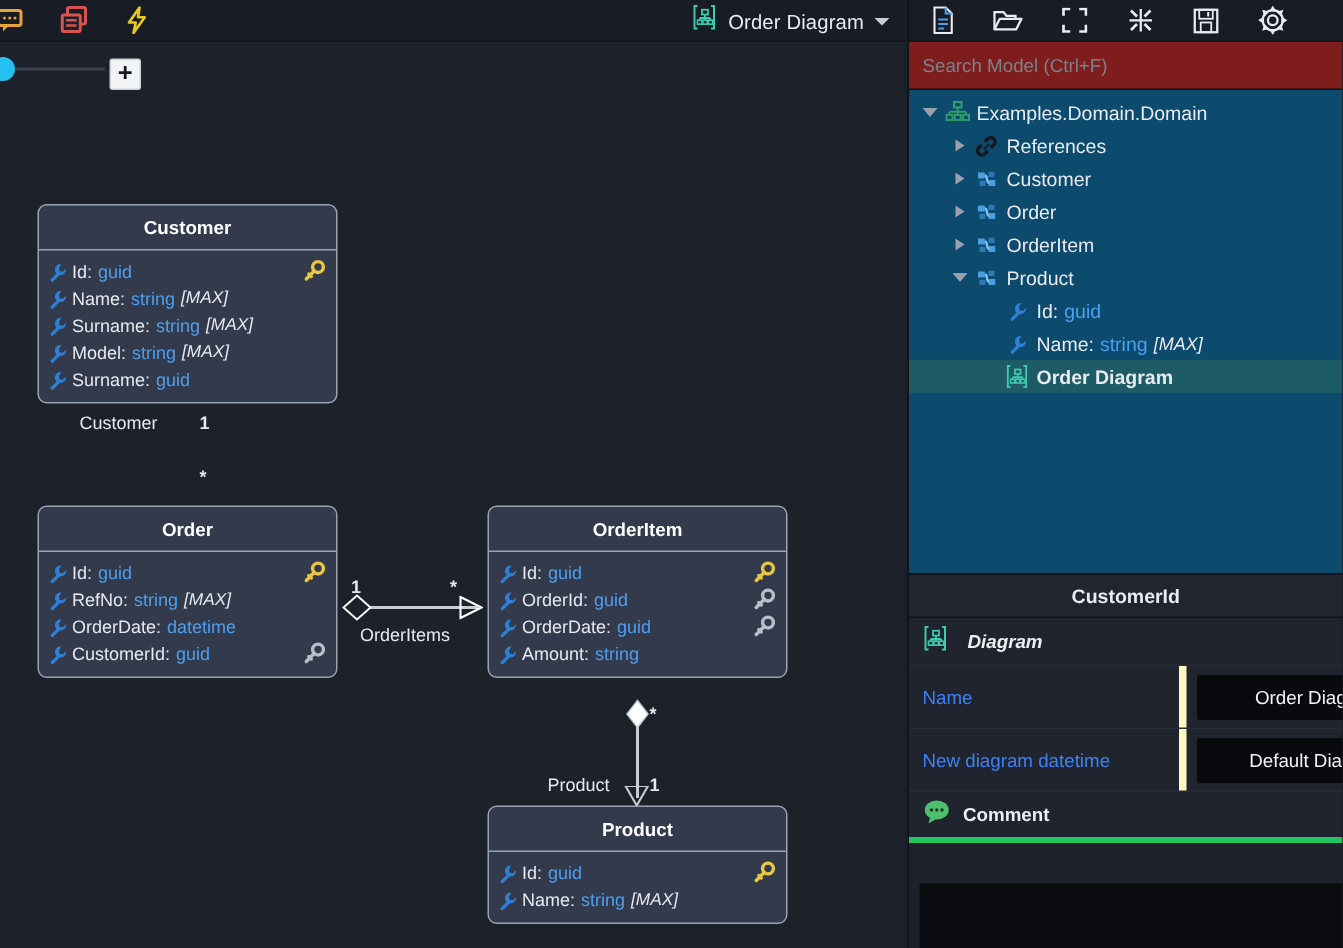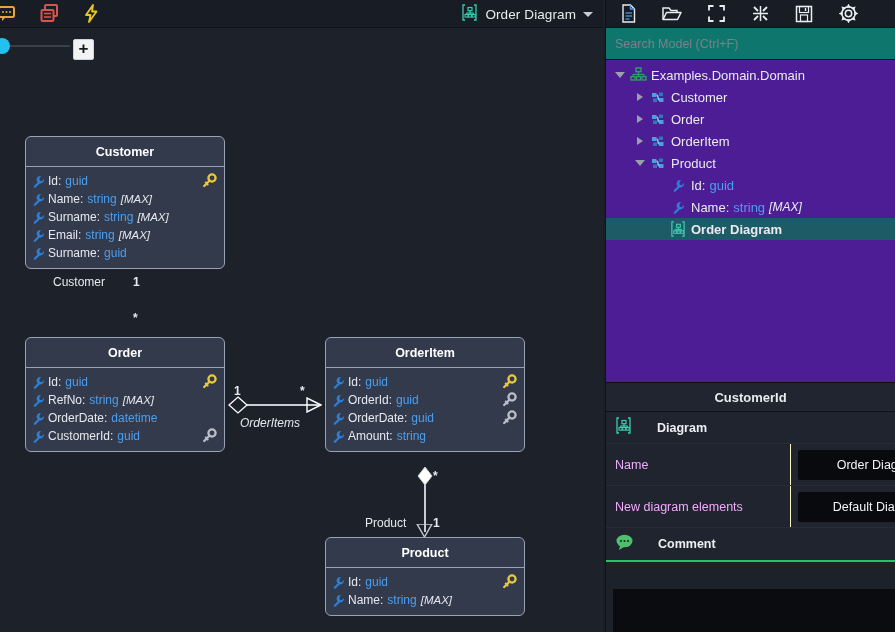--- a/index.html
+++ b/index.html
@@ -135,36 +135,36 @@
     display: flex; align-items: center;
     border-bottom: 1px solid #0f1218;
   }
   .mtb-icon {
     width: 44px; height: 28px;
     display: flex; align-items: center; justify-content: center;
     cursor: pointer;
   }
   #search-model {
     height: 32px;
-    background: #0f766e;
+    background: #7f1d1d;
     border-bottom: 1px solid #0e1117;
     display: flex; align-items: center;
     padding-left: 9px;
   }
   #search-model input {
     background: transparent; border: none; outline: none;
     color: #cfd3da; font-size: 12.5px;
     font-family: "Liberation Sans", sans-serif;
     width: 100%;
   }
   #search-model input::placeholder { color: #7b818d; }
 
   #model-tree {
     height: 322px;
-    background: #4c1d95;
+    background: #0c4a6e;
     padding-top: 4px;
     overflow: hidden;
   }
   .tree-row {
     height: 22px;
     display: flex; align-items: center;
     font-size: 13px;
     cursor: pointer;
     white-space: nowrap;
   }
@@ -196,55 +196,56 @@
     background: #20252f;
     border-top: 1px solid #0e1117;
     border-bottom: 1px solid #0e1117;
     display: flex; align-items: center; justify-content: center;
     color: #e9ebef; font-size: 13px; font-weight: bold;
   }
   #prop-type-row {
     height: 32px;
     background: #1f242e;
     display: flex; align-items: center;
-    padding-left: 9px; gap: 25px;
+    padding-left: 9px; gap: 13px;
     border-bottom: 1px solid #272c37;
+    font-style: italic;
   }
   #prop-type-row .lbl { color: #eceef2; font-size: 12.5px; font-weight: bold; }
   .prop-kv {
     height: 42px;
     display: flex; align-items: center;
     background: #1f242e;
     border-bottom: 1px solid #272c37;
     position: relative;
   }
   .prop-kv .k {
     width: 185px; padding-left: 9px;
-    color: #f0abfc; font-size: 12.5px;
-    border-right: 1px solid #fef9c3;
+    color: #3b82f6; font-size: 12.5px;
+    border-right: 5px solid #fef9c3;
     height: 100%; display: flex; align-items: center;
   }
   .prop-kv .v-wrap {
     position: absolute; left: 192px; top: 6px;
     height: 30px; width: 160px;
   }
   .prop-kv input {
     width: 100%; height: 100%;
     background: #080a0d; border: none; outline: none;
     color: #f2f4f7; font-size: 12.5px;
     font-family: "Liberation Sans", sans-serif;
     text-align: center;
     border-radius: 2px;
   }
   #comment-row {
     height: 34px;
     background: #1f242e;
-    display: flex; align-items: center; gap: 24px;
+    display: flex; align-items: center; gap: 8px;
     padding-left: 9px;
-    border-bottom: 2px solid #22c55e;
+    border-bottom: 4px solid #22c55e;
   }
   #comment-row .lbl { color: #eceef2; font-size: 12.5px; font-weight: bold; }
   #comment-box {
     position: absolute; left: 7px; top: 589px;
     width: 290px; height: 43px;
     background: #0a0c10;
     border: none;
     outline: none;
     resize: none;
     color: #e6e9ef; font-size: 12px;
@@ -327,21 +328,21 @@
       <span class="mult" style="left:133px; top:211px;">1</span>
       <span class="mult" style="left:133px; top:247px;">*</span>
 
       <div class="conn-line" style="left:237px; top:340px; width:82px; height:1.5px;"></div>
       <svg style="position:absolute;left:227px;top:332px;" width="22" height="18">
         <path d="M11 1 L20 9 L11 17 L2 9 Z" fill="#1d212a" stroke="#ffffff" stroke-width="1.3"></path>
       </svg>
       <svg style="position:absolute;left:306px;top:333px;" width="16" height="16">
         <path d="M15 8 L1 1 L1 15 Z" fill="none" stroke="#ffffff" stroke-width="1.4"></path>
       </svg>
-      <span class="conn-label" style="left:240px; top:352px;font-style:italic;">OrderItems</span>
+      <span class="conn-label" style="left:240px; top:352px;">OrderItems</span>
       <span class="mult" style="left:234px; top:320px;">1</span>
       <span class="mult" style="left:300px; top:320px;">*</span>
 
       <div class="conn-line" style="left:424px; top:412px; width:1.5px; height:56px;"></div>
       <svg style="position:absolute;left:417px;top:402px;" width="16" height="20">
         <path d="M8 1 L15 10 L8 19 L1 10 Z" fill="#ffffff" stroke="#c8ccd4" stroke-width="1"></path>
       </svg>
       <svg style="position:absolute;left:416px;top:460px;" width="17" height="14">
         <path d="M8.5 13 L1 0 L16 0 Z" fill="none" stroke="#c8ccd4" stroke-width="1.4"></path>
       </svg>
@@ -390,21 +391,21 @@
                 <span class="prop-type">string</span>
                 <span class="prop-max">[MAX]</span>
               </div>
               <div class="prop-row">
                 <span style="display: inline-flex;">
                   <svg width="13" height="13" viewBox="0 0 14 14">
                     <path d="M9.6 1.1 a4 4 0 1 0 3.3 3.3 L10.6 6.7 L8.3 6.3 L7.9 4 Z" fill="#2f7fd4"></path>
                     <path d="M7.6 6.4 L2.2 11.8 a1.2 1.2 0 0 0 1.7 1.7 L9.3 8.1 Z" fill="#2f7fd4"></path>
                   </svg>
                 </span>
-                <span class="prop-name">Email:</span>
+                <span class="prop-name">Model:</span>
                 <span class="prop-type">string</span>
                 <span class="prop-max">[MAX]</span>
               </div>
               <div class="prop-row">
                 <span style="display: inline-flex;">
                   <svg width="13" height="13" viewBox="0 0 14 14">
                     <path d="M9.6 1.1 a4 4 0 1 0 3.3 3.3 L10.6 6.7 L8.3 6.3 L7.9 4 Z" fill="#2f7fd4"></path>
                     <path d="M7.6 6.4 L2.2 11.8 a1.2 1.2 0 0 0 1.7 1.7 L9.3 8.1 Z" fill="#2f7fd4"></path>
                   </svg>
                 </span>
@@ -633,20 +634,33 @@
               <line x1="3" y1="7.5" x2="14" y2="7.5" stroke="#2f9e6a" stroke-width="1.3"></line>
               <line x1="3" y1="7.5" x2="3" y2="9.6" stroke="#2f9e6a" stroke-width="1.3"></line>
               <line x1="8.5" y1="7.5" x2="8.5" y2="9.6" stroke="#2f9e6a" stroke-width="1.3"></line>
               <line x1="14" y1="7.5" x2="14" y2="9.6" stroke="#2f9e6a" stroke-width="1.3"></line>
               <rect x="1" y="9.6" width="4" height="3.4" fill="none" stroke="#2f9e6a" stroke-width="1.3"></rect>
               <rect x="6.5" y="9.6" width="4" height="3.4" fill="none" stroke="#2f9e6a" stroke-width="1.3"></rect>
               <rect x="12" y="9.6" width="4" height="3.4" fill="none" stroke="#2f9e6a" stroke-width="1.3"></rect>
             </svg>
           </span>
           <span class="tree-label">Examples.Domain.Domain</span>
+        </div>
+        <div class="tree-row" style="padding-left: 26px;">
+          <span class="tree-arrow">
+            <span class="tri-right"></span>
+          </span>
+          <span class="tree-icon">
+            <svg width="16" height="15" viewBox="0 0 16 15">
+              <path d="M6 9.5 L9.5 6" stroke="#1a1e26" stroke-width="1.6"></path>
+              <path d="M6.5 4.5 L8.5 2.5 a2.8 2.8 0 0 1 4 4 L10.5 8.5" fill="none" stroke="#141820" stroke-width="2.4"></path>
+              <path d="M8.5 10.5 L6.5 12.5 a2.8 2.8 0 0 1 -4 -4 L4.5 6.5" fill="none" stroke="#141820" stroke-width="2.4"></path>
+            </svg>
+          </span>
+          <span class="tree-label">References</span>
         </div>
         <div class="tree-row" style="padding-left: 26px;">
           <span class="tree-arrow">
             <span class="tri-right"></span>
           </span>
           <span class="tree-icon">
             <svg width="16" height="15" viewBox="0 0 16 15">
               <path d="M2 3 L6.5 3 L6.5 7 L2 7 Z" fill="#4a9fe0"></path>
               <path d="M9 8 L13.5 8 L13.5 12 L9 12 Z" fill="#4a9fe0"></path>
               <path d="M6.5 5 C9 5 7 10 9.5 10" fill="none" stroke="#7fc3f0" stroke-width="1.6"></path>
@@ -767,21 +781,21 @@
     </div>
 
     <div class="prop-kv">
       <div class="k">Name</div>
       <div class="v-wrap">
         <input type="text" value="Order Diagram" style="">
       </div>
     </div>
 
     <div class="prop-kv">
-      <div class="k">New diagram elements</div>
+      <div class="k">New diagram datetime</div>
       <div class="v-wrap">
         <input type="text" value="Default Diagram" style="">
       </div>
     </div>
 
     <div id="comment-row">
       <span>
         <svg width="19" height="16" viewBox="0 0 19 16">
           <ellipse cx="9.5" cy="7" rx="8" ry="6.3" fill="#4fbf6e"></ellipse>
           <path d="M5 12 L4 16 L9 13 Z" fill="#4fbf6e"></path>

